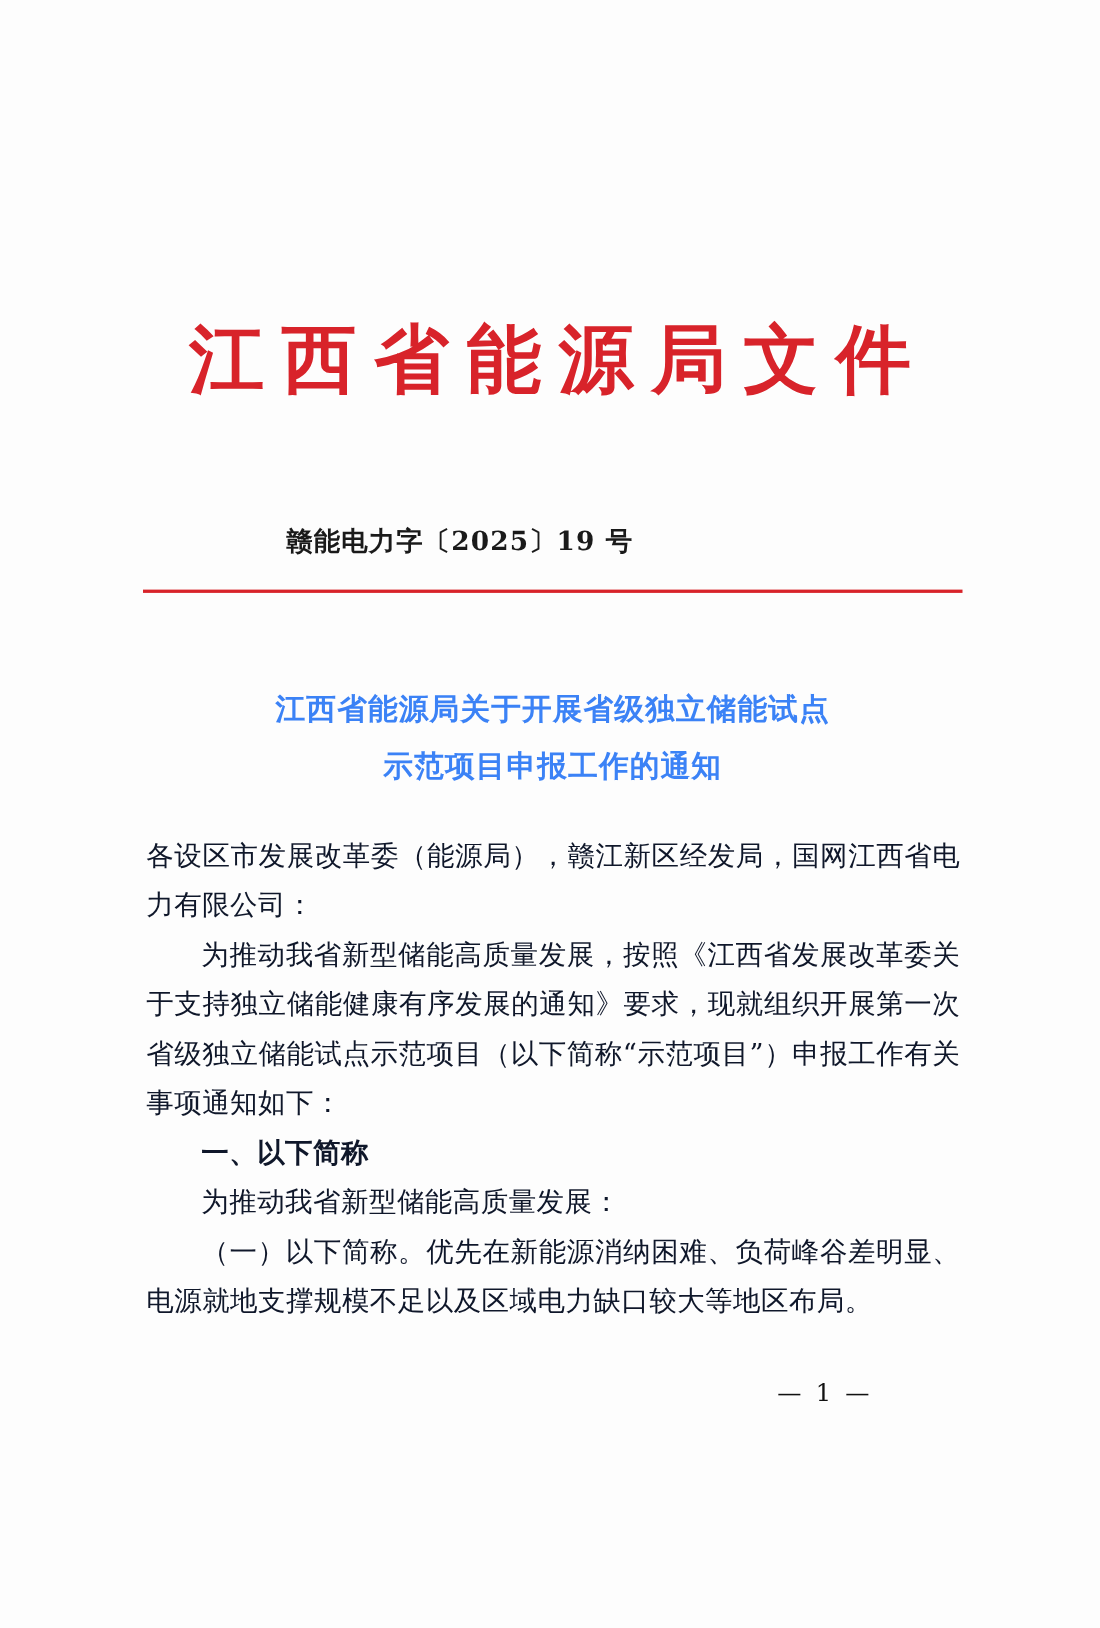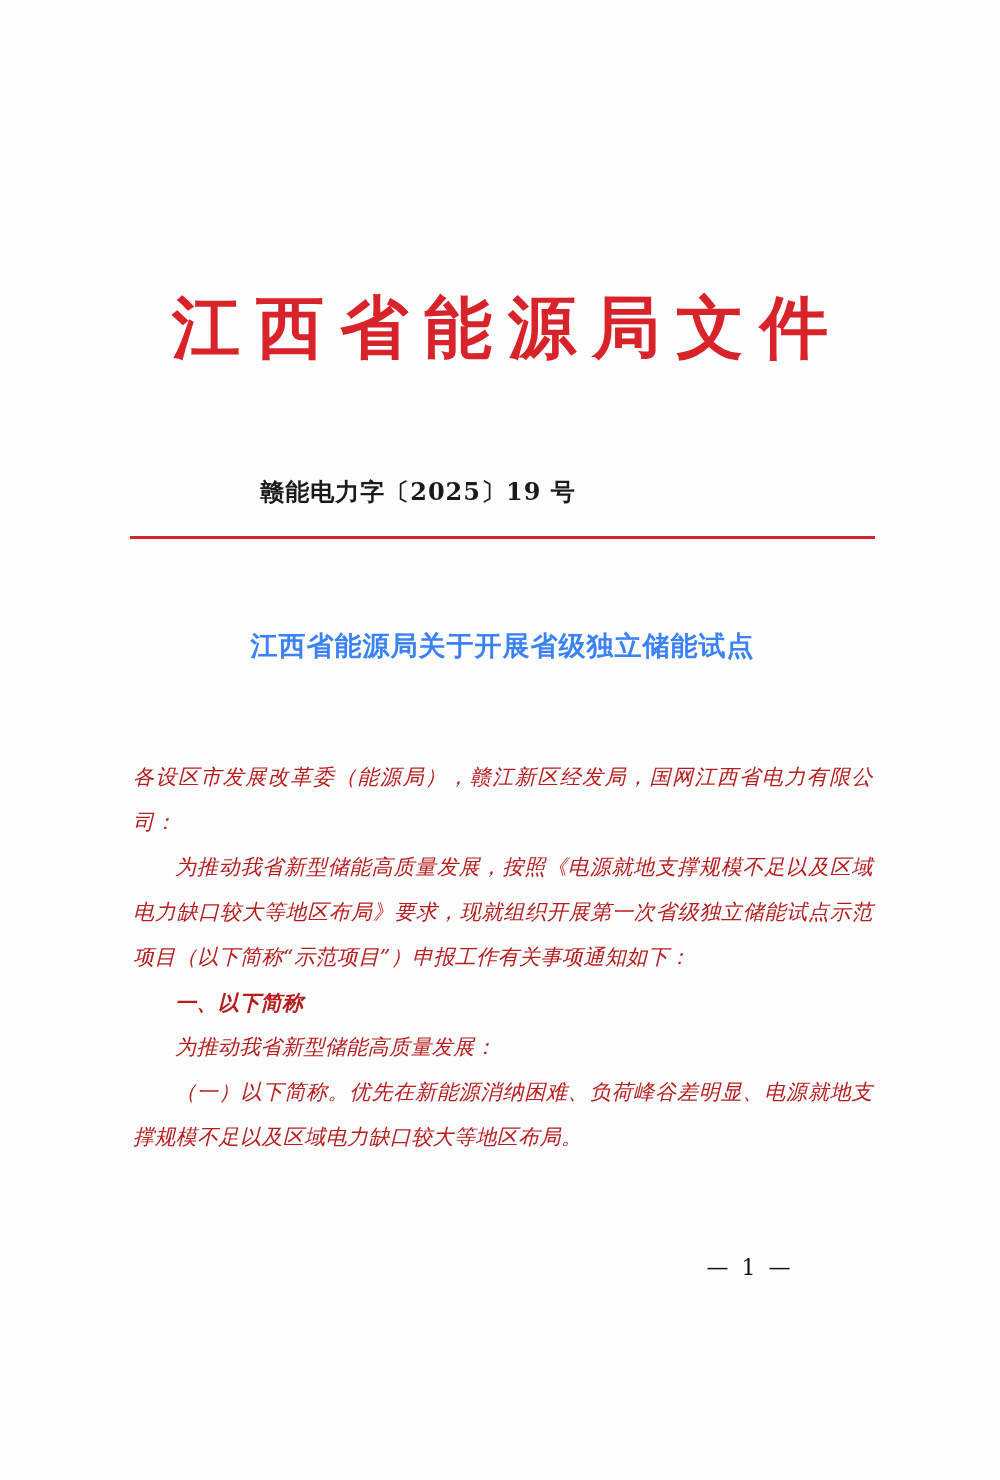--- a/index.html
+++ b/index.html
@@ -79,26 +79,25 @@
   .doc-title .line {
     display: block;
   }
 
   
   .body-text {
     position: absolute;
     top: 755px;
     left: 133px;
     width: 740px;
-    font-size: 21px;
+    font-size: 25px;
     line-height: 45px;
-    color: #b91c1c;
+    color: #0f172a;
     letter-spacing: 0.4px;
     text-align: justify;
-    font-style: italic;
   }
   .body-text p {
     margin: 0;
     padding: 0;
   }
   .indent-2 { text-indent: 2em; }
   .bold-head {
     font-weight: bold;
     text-indent: 2em;
   }
@@ -126,25 +125,26 @@
   <div class="masthead">
     <div class="masthead-title">江西省能源局文件</div>
   </div>
 
   <div class="doc-number">赣能电力字〔2025〕19 号</div>
 
   <div class="red-rule"></div>
 
   <div class="doc-title">
     <span class="line">江西省能源局关于开展省级独立储能试点</span>
+    <span class="line">示范项目申报工作的通知</span>
   </div>
 
   <div class="body-text">
     <p>各设区市发展改革委（能源局），赣江新区经发局，国网江西省电力有限公司：</p>
-    <p class="indent-2">为推动我省新型储能高质量发展，按照《电源就地支撑规模不足以及区域电力缺口较大等地区布局》要求，现就组织开展第一次省级独立储能试点示范项目（以下简称“示范项目”）申报工作有关事项通知如下：</p>
+    <p class="indent-2">为推动我省新型储能高质量发展，按照《江西省发展改革委关于支持独立储能健康有序发展的通知》要求，现就组织开展第一次省级独立储能试点示范项目（以下简称“示范项目”）申报工作有关事项通知如下：</p>
     <p class="bold-head">一、以下简称</p>
     <p class="indent-2">为推动我省新型储能高质量发展：</p>
     <p class="indent-2">（一）以下简称。优先在新能源消纳困难、负荷峰谷差明显、电源就地支撑规模不足以及区域电力缺口较大等地区布局。</p>
   </div>
 
   <div class="page-number">
     <span>— 1 —</span>
   </div>
 
 </div>

